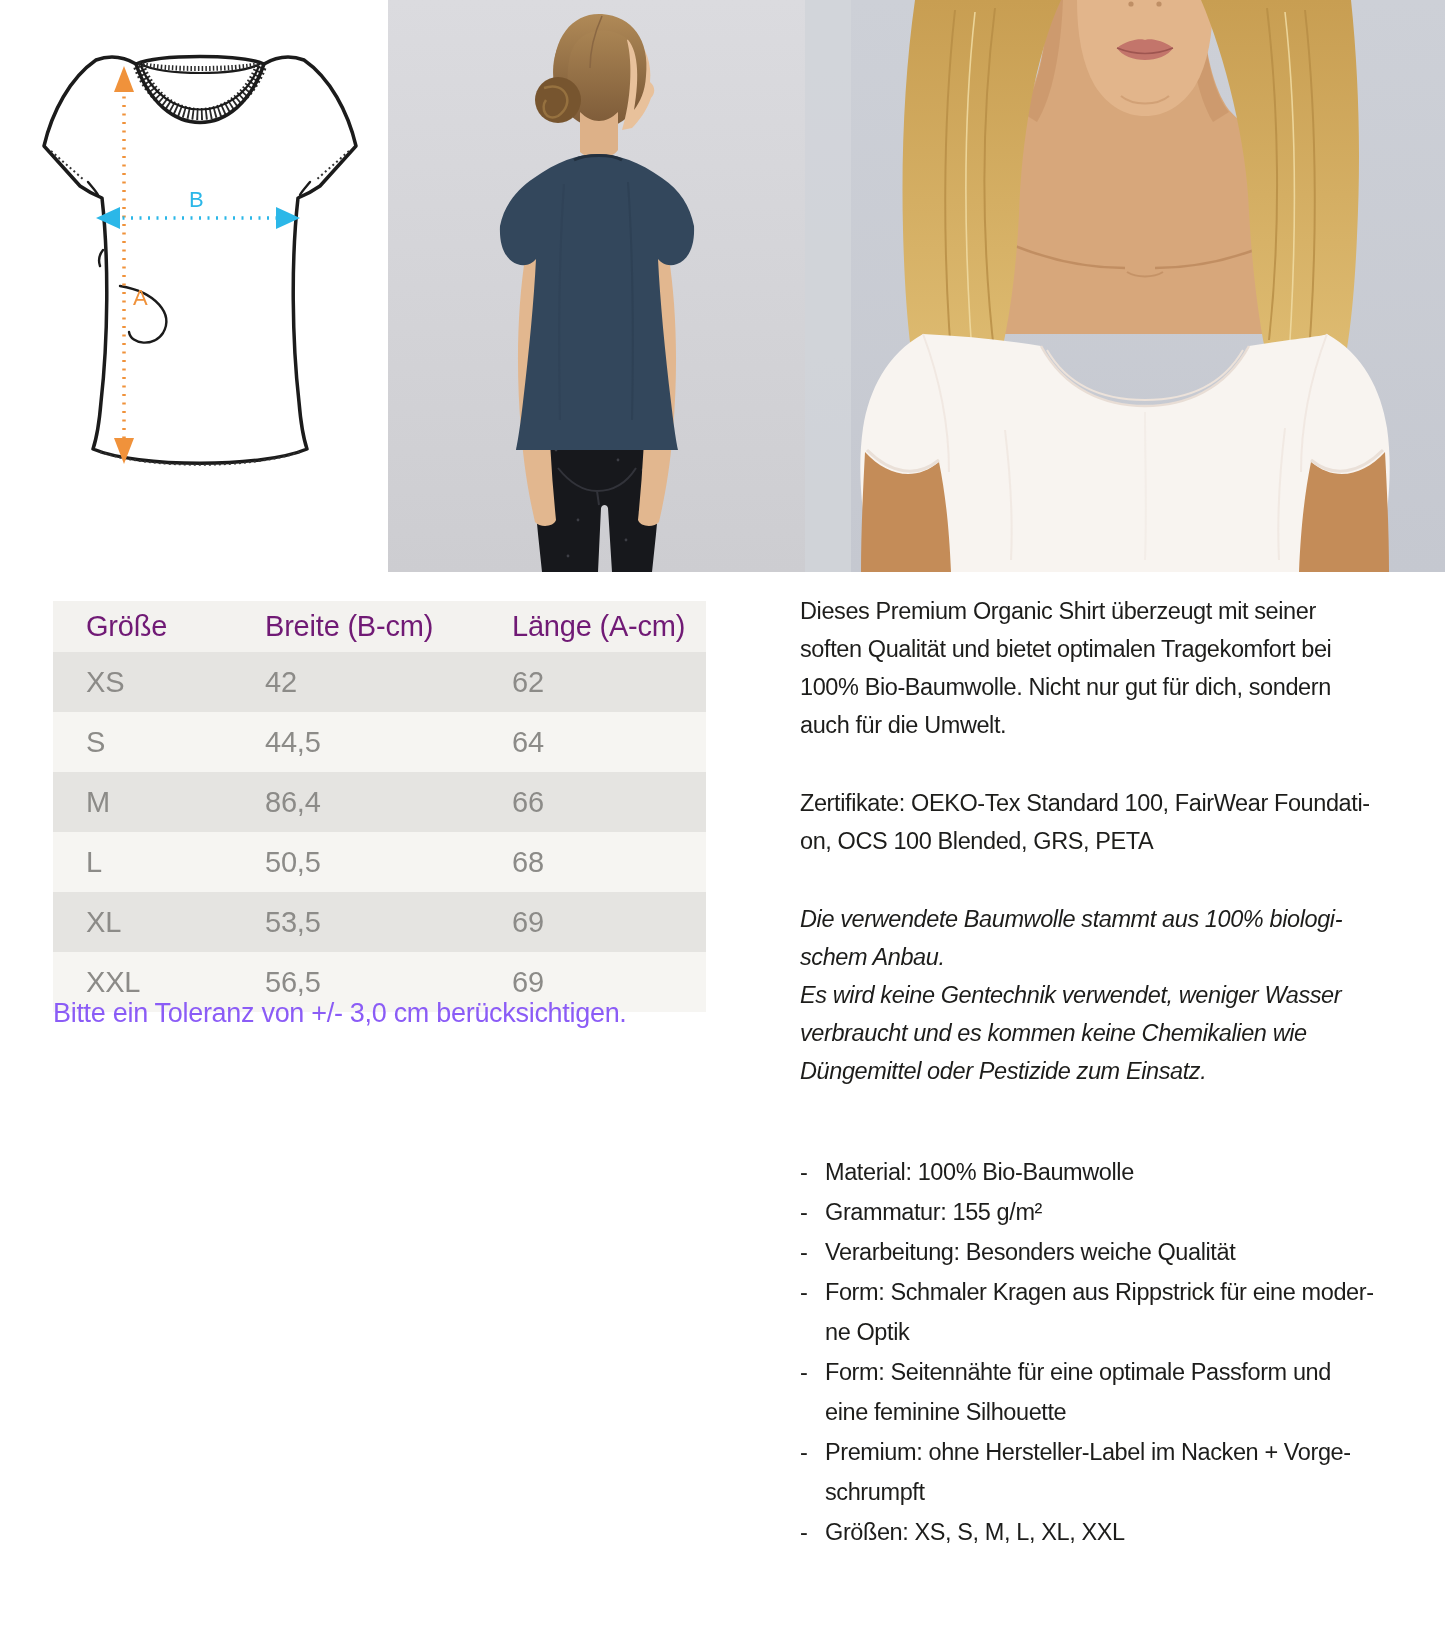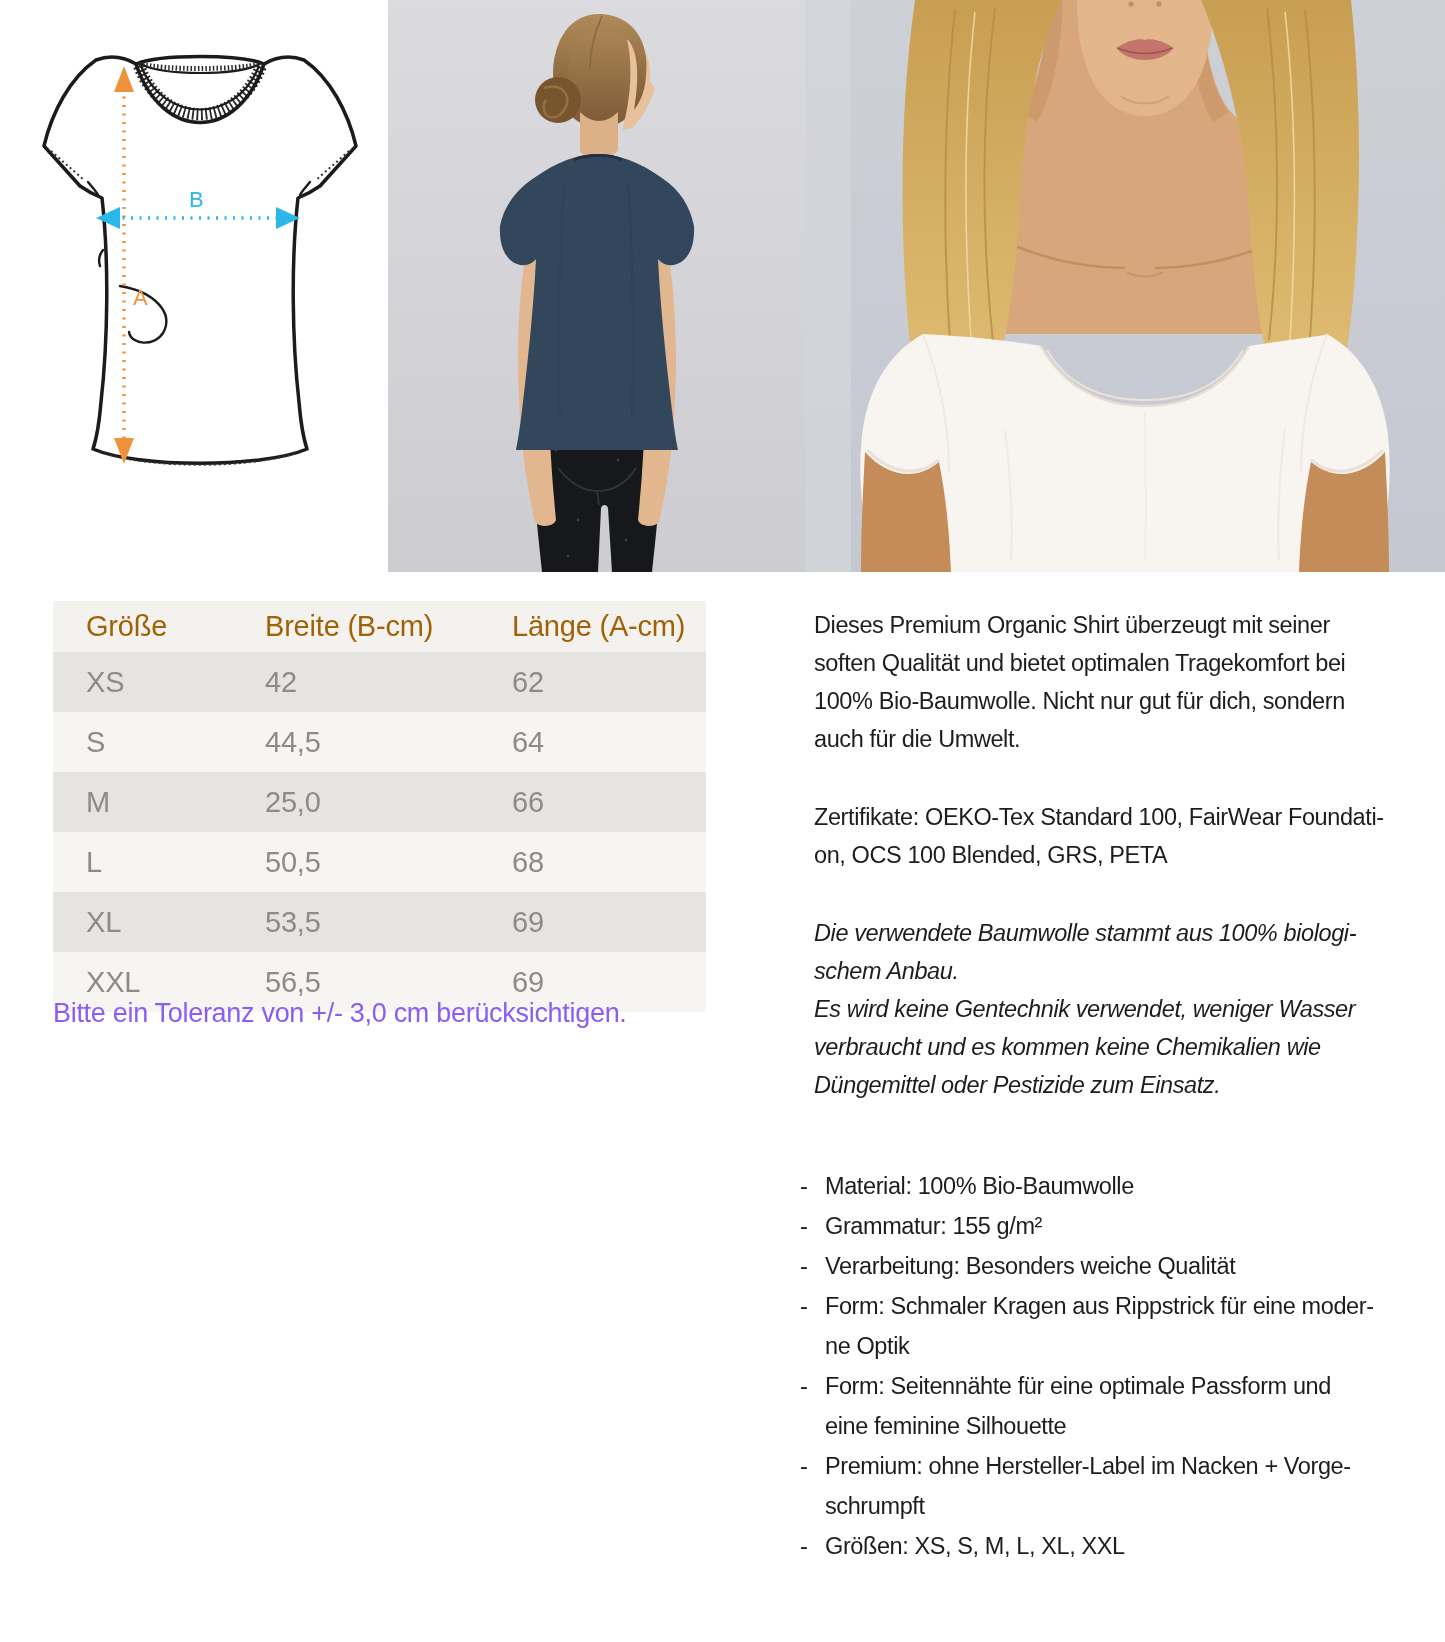--- a/index.html
+++ b/index.html
@@ -13,31 +13,31 @@
   #diagram-panel{left:0;width:388px;background:#fff;}
   #photo-back-panel{left:388px;width:417px;}
   #photo-front-panel{left:805px;width:640px;}
   .panel svg{display:block;width:100%;height:100%;}
 
   
   .size-table{position:absolute;left:53px;top:601px;width:653px;
     font-size:29px;color:#8c8b88;letter-spacing:-0.2px;}
   .trow{display:grid;grid-template-columns:179px 247px 1fr;
     padding-left:33px;align-items:center;height:60px;}
-  .trow.head{height:51px;background:#f3f2ef;color:#a16207;}
+  .trow.head{height:51px;background:#f3f2ef;color:#701a75;}
   .trow.r-odd{background:#e5e4e1;}
   .trow.r-even{background:#f6f5f2;}
 
   .tolerance{position:absolute;left:53px;top:998px;margin:0;
     font-size:27px;color:#8b5cf6;letter-spacing:-0.3px;}
 
   
   .description{position:absolute;left:800px;top:592px;width:600px;
     font-size:23.5px;line-height:38px;color:#1d1d1b;letter-spacing:-0.4px;}
-  .description p{margin:14px;white-space:pre-line;}
+  .description p{margin:0;white-space:pre-line;}
   .description p.p2{margin-top:51px;}
   .description p.p3{margin-top:40px;}
   .description p.p4{margin-top:40px;font-style:italic;}
   .spec-list{list-style:none;margin:62px 0 0 0;padding:0;line-height:40px;}
   .spec-list li{display:flex;}
   .spec-list .marker{width:25px;flex:0 0 25px;}
   .spec-list .btext{flex:1;white-space:pre-line;}
 </style>
 </head>
 <body>
@@ -235,21 +235,21 @@
     <span>42</span>
     <span>62</span>
   </div>
   <div class="trow r-even">
     <span>S</span>
     <span>44,5</span>
     <span>64</span>
   </div>
   <div class="trow r-odd">
     <span>M</span>
-    <span>25,0</span>
+    <span>86,4</span>
     <span>66</span>
   </div>
   <div class="trow r-even">
     <span>L</span>
     <span>50,5</span>
     <span>68</span>
   </div>
   <div class="trow r-odd">
     <span>XL</span>
     <span>53,5</span>

